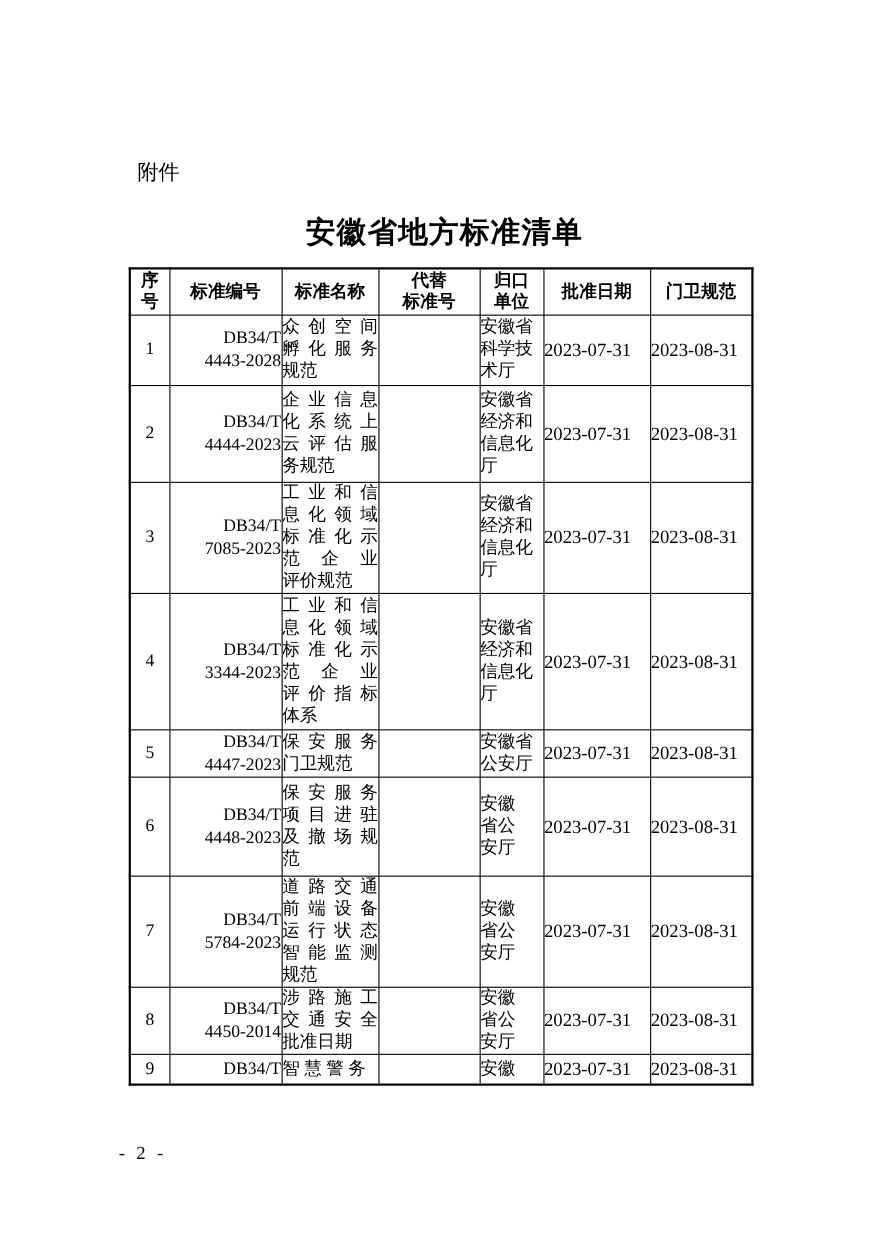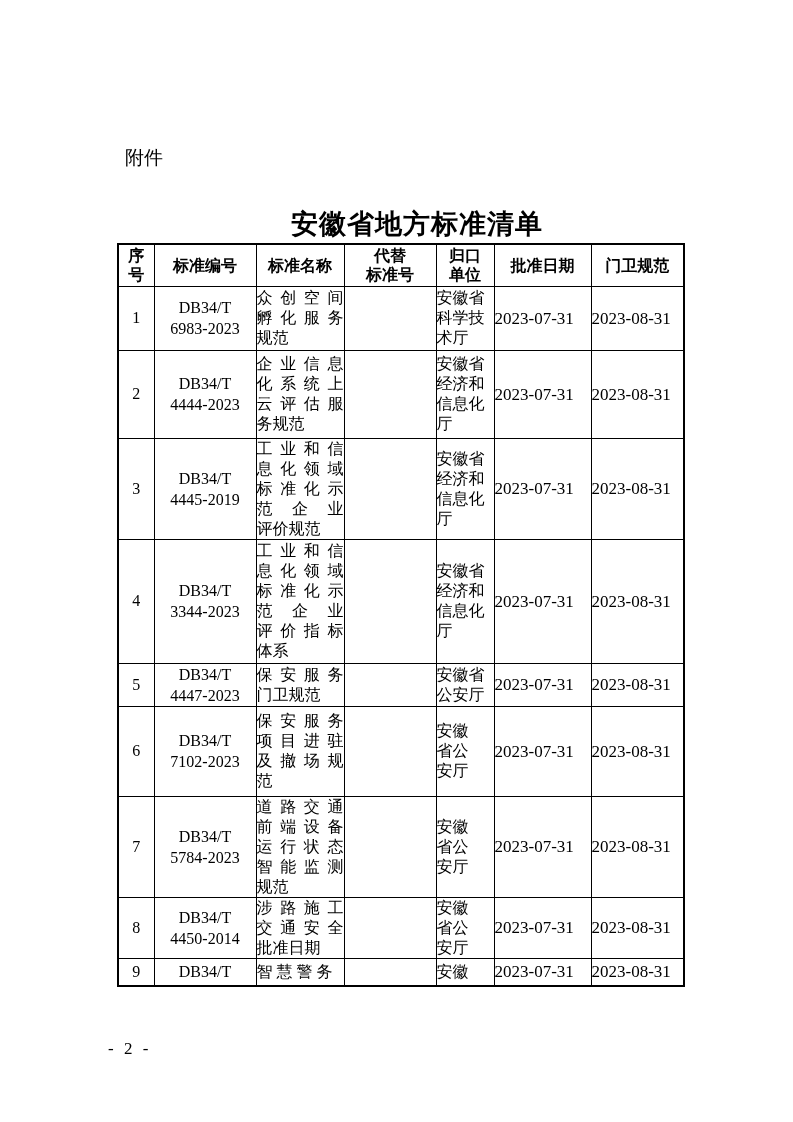--- a/index.html
+++ b/index.html
@@ -24,21 +24,21 @@
     font-weight: 400;
     font-size: 19px;
     line-height: 24px;
     margin-left: 24px;
   }
   .title {
     position: absolute;
     left: 117px;
     top: 190px;
     width: 566px;
-    margin: 17px;
+    margin: 4px;
     text-align: center;
     font-family: "Liberation Serif", "DejaVu Serif", serif;
     font-weight: bold;
     font-size: 27px;
     line-height: 34px;
     letter-spacing: 1px;
   }
   table.standards-table {
     position: absolute;
     left: 117px;
@@ -61,21 +61,21 @@
     font-size: 16px;
     line-height: 19px;
     text-align: center;
   }
   .c-no {
     text-align: center;
     font-size: 16px;
     line-height: 20px;
   }
   .c-code {
-    text-align: center;
+    text-align: right;
     font-size: 16px;
     line-height: 21px;
     padding: 0 2px 0 9px;
   }
   .c-name {
     text-align: left;
     font-size: 16px;
     line-height: 20px;
     padding: 0 6px;
     margin-top: 32px;
@@ -143,21 +143,21 @@
           </th>
         <th>批准日期</th>
         <th>门卫规范</th>
       </tr>
     </thead>
     <tbody>
       <tr style="height:64px">
         <td class="c-no">1</td>
         <td class="c-code">
             <div class="jl">DB34/T</div>
-            <div>6983-2023</div>
+            <div>4443-2028</div>
           </td>
         <td class="c-name">
             <div class="jl">众 创 空 间</div>
             <div class="jl">孵 化 服 务</div>
             <div>规范</div>
           </td>
         <td class="c-rep"></td>
         <td class="c-unit">
             <div class="jl">安徽省</div>
             <div class="jl">科学技</div>
@@ -185,21 +185,21 @@
             <div class="jl">信息化</div>
             <div>厅</div>
           </td>
         <td class="c-date">2023-07-31</td>
         <td class="c-date">2023-08-31</td>
       </tr>
       <tr style="height:100px">
         <td class="c-no">3</td>
         <td class="c-code">
             <div class="jl">DB34/T</div>
-            <div>4445-2019</div>
+            <div>7085-2023</div>
           </td>
         <td class="c-name">
             <div class="jl">工 业 和 信</div>
             <div class="jl">息 化 领 域</div>
             <div class="jl">标 准 化 示</div>
             <div class="jl">范 企 业</div>
             <div>评价规范</div>
           </td>
         <td class="c-rep"></td>
         <td class="c-unit">
@@ -250,21 +250,21 @@
             <div class="jl">安徽省</div>
             <div>公安厅</div>
           </td>
         <td class="c-date">2023-07-31</td>
         <td class="c-date">2023-08-31</td>
       </tr>
       <tr style="height:90px">
         <td class="c-no">6</td>
         <td class="c-code">
             <div class="jl">DB34/T</div>
-            <div>7102-2023</div>
+            <div>4448-2023</div>
           </td>
         <td class="c-name">
             <div class="jl">保 安 服 务</div>
             <div class="jl">项 目 进 驻</div>
             <div class="jl">及 撤 场 规</div>
             <div>范</div>
           </td>
         <td class="c-rep"></td>
         <td class="c-unit">
             <div class="jl">安徽</div>

